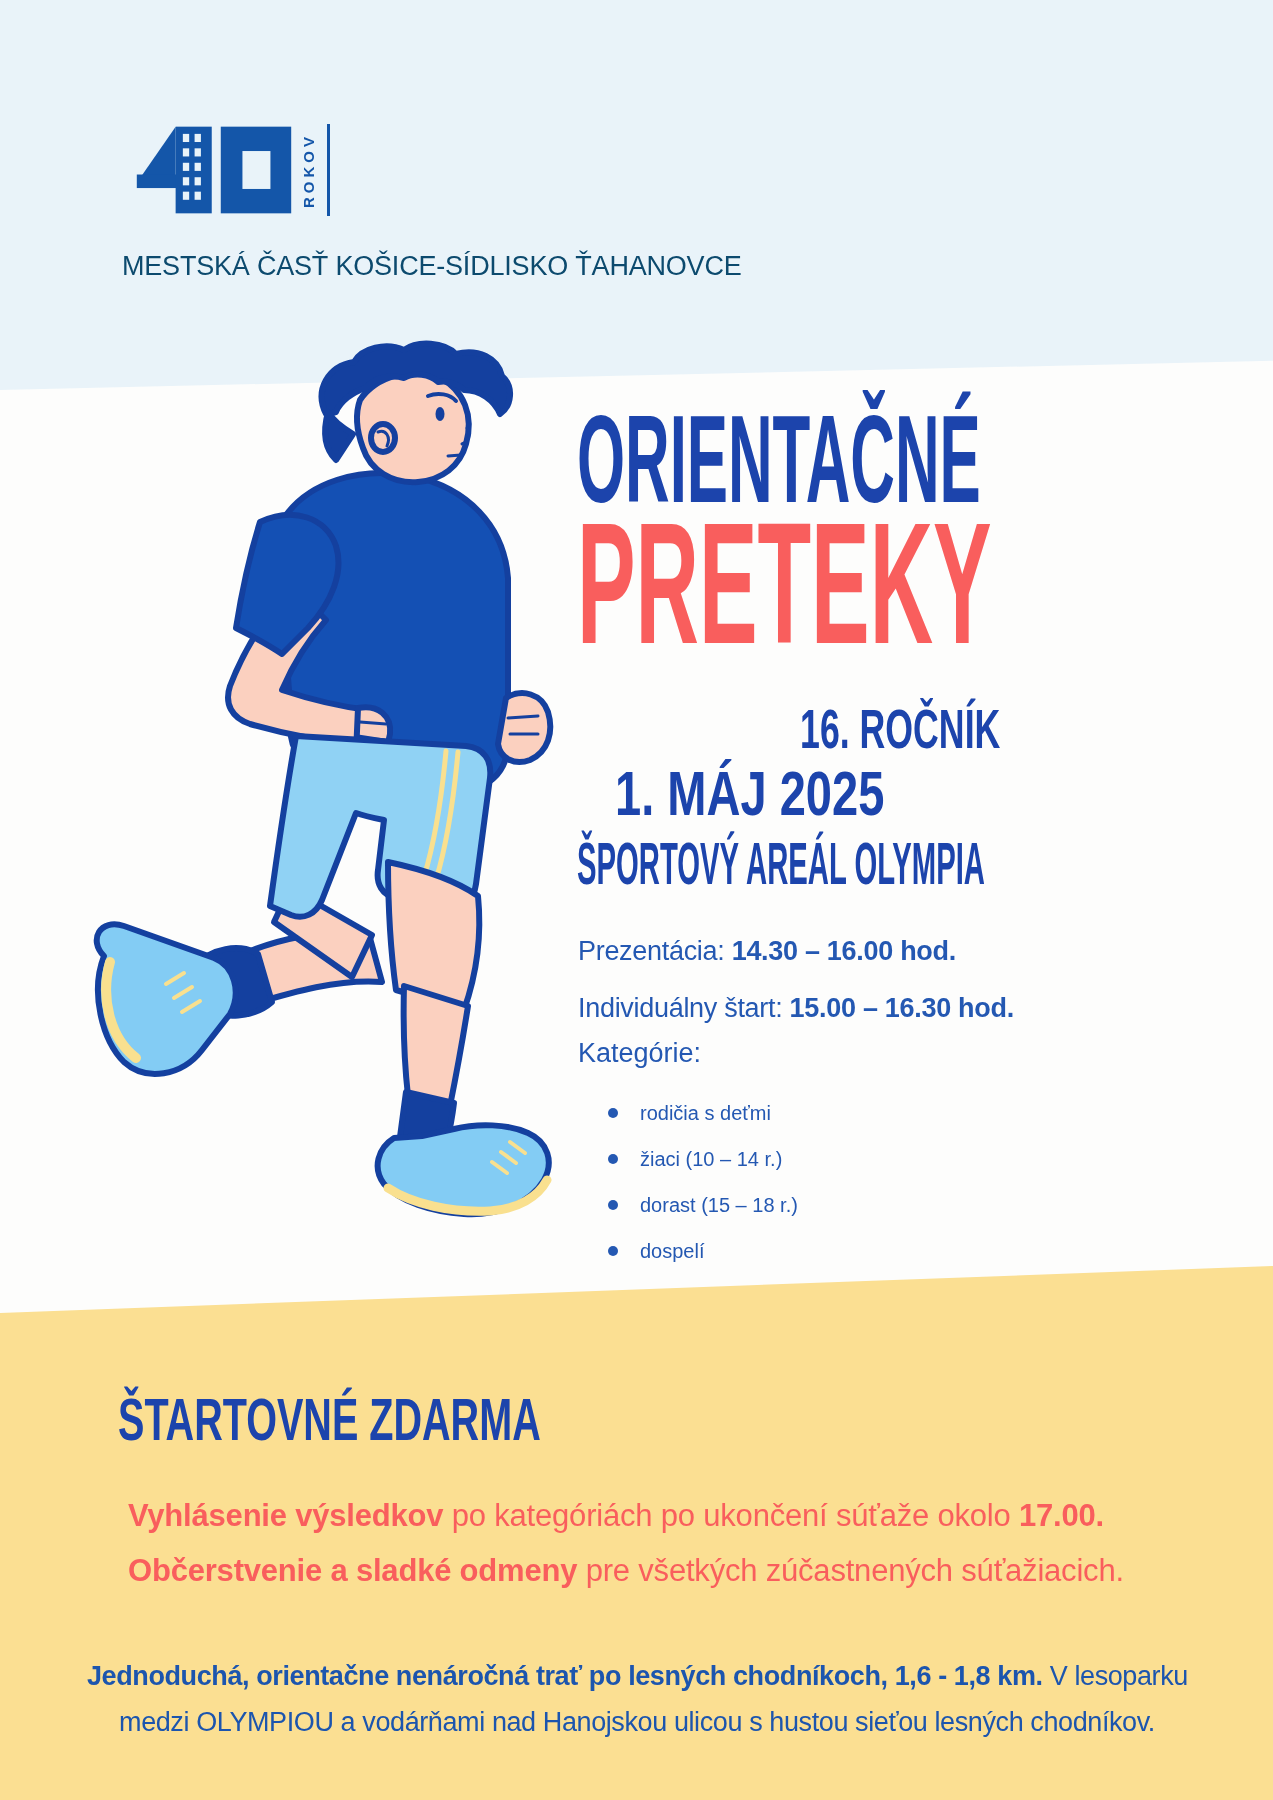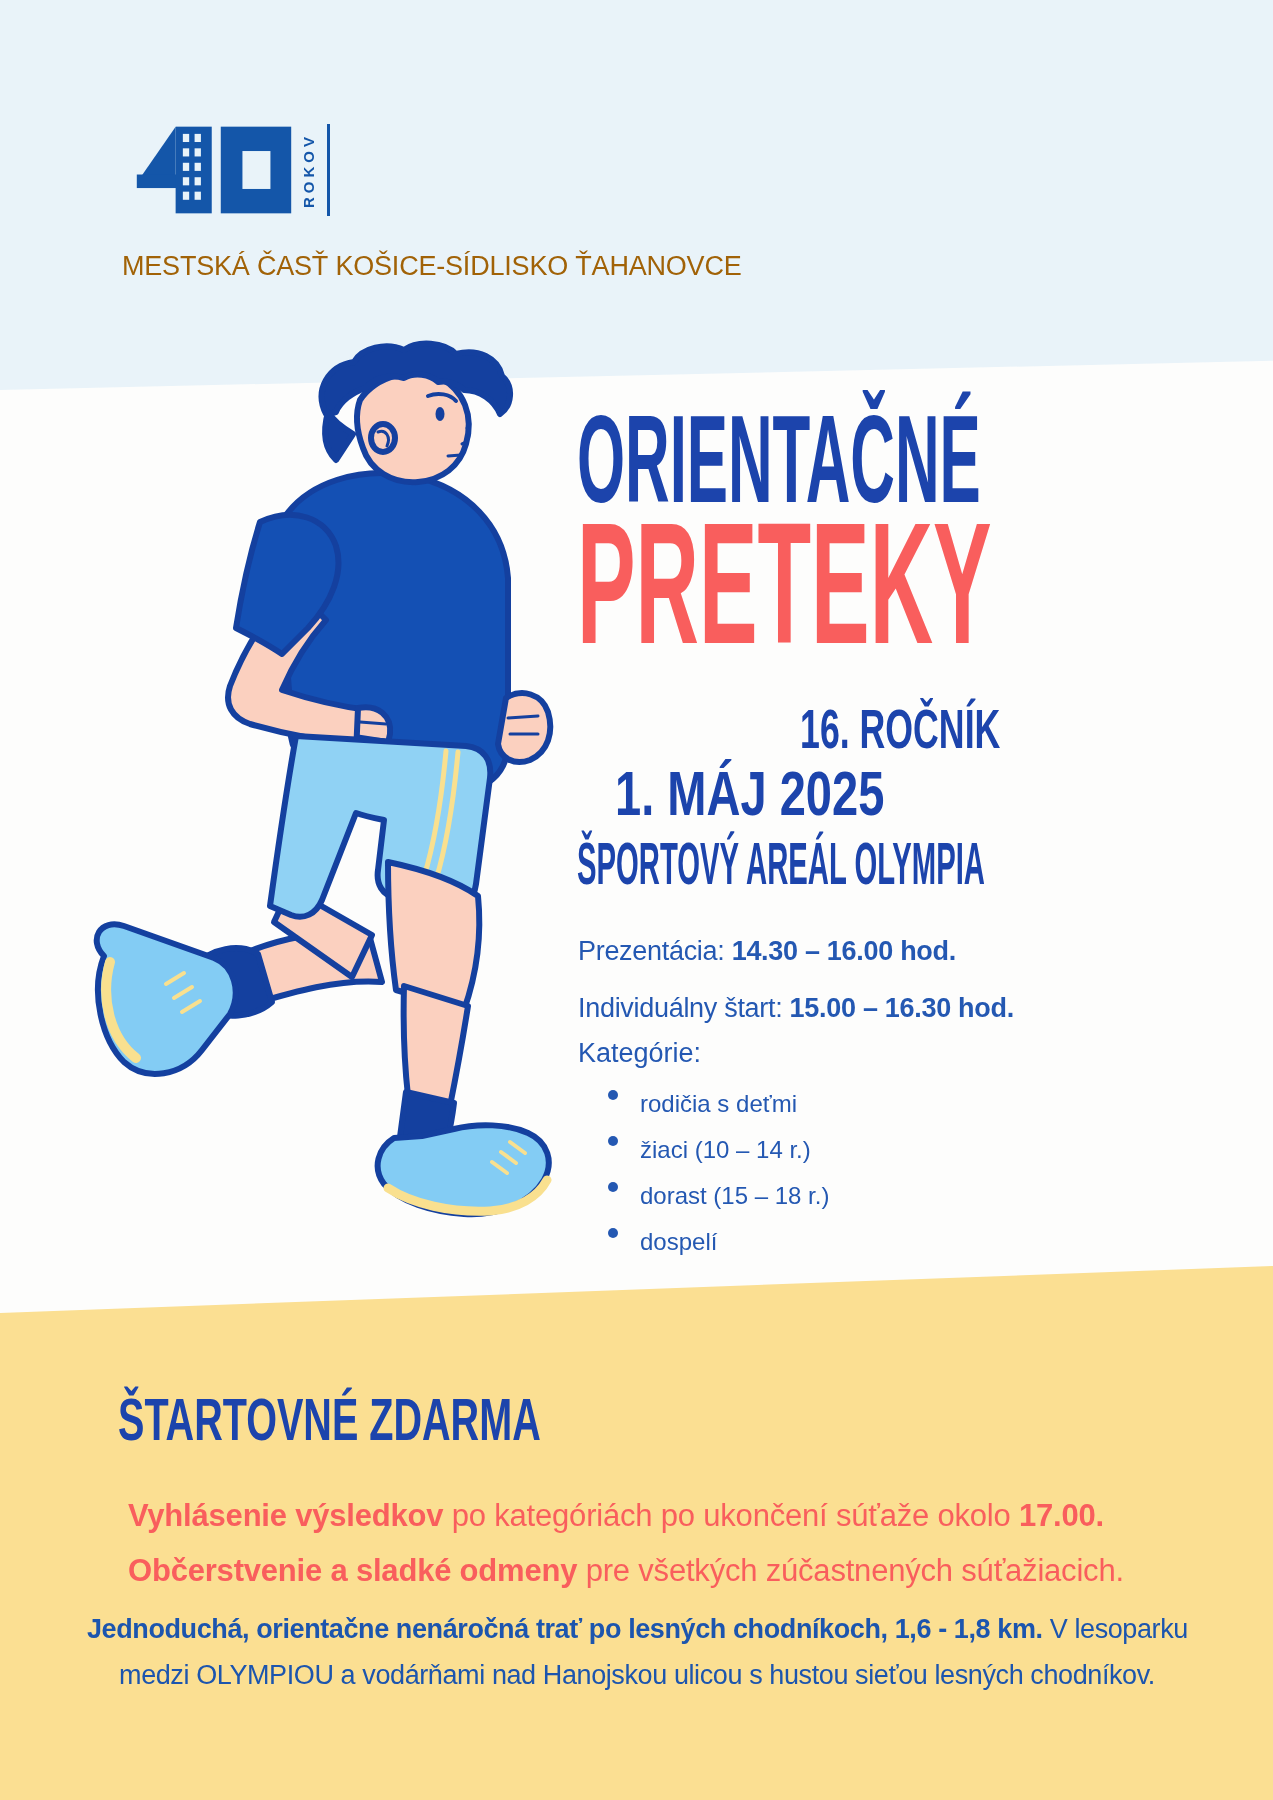--- a/index.html
+++ b/index.html
@@ -32,48 +32,48 @@
     writing-mode:vertical-rl; transform:rotate(180deg);
     font-size:15px; font-weight:bold; letter-spacing:4px;
     color:#1456a9; margin-left:6px; text-align:center; line-height:20px;
   }
   .logo-divider { width:0; border-left:3px solid #1456a9; margin:0 12px 0 8px; }
   .logo-lines { display:flex; flex-direction:column; justify-content:space-between; padding:1px 0; }
   .logo-line { font-size:24px; letter-spacing:3px; color:#1456a9; font-weight:bold; line-height:27px; }
   .logo-line.first { font-weight:400; letter-spacing:5px; }
 
   .intro { left:122px; top:247px; }
-  .intro-line { font-size:27px; line-height:38px; color:#a16207; letter-spacing:-0.2px; }
+  .intro-line { font-size:27px; line-height:38px; color:#0c4a6e; letter-spacing:-0.2px; }
 
   
   .disp {
     display:inline-block; font-weight:bold; white-space:nowrap;
     line-height:0.9; transform-origin:left top; color:#1c44ac;
   }
   .t-orient  { font-size:95px;  transform:scale(0.65,1.30); letter-spacing:0px; }
   .t-preteky { font-size:133px; transform:scale(0.66,1.30); color:#f95e5d; }
   .t-edition { font-size:43px;  transform:scale(0.83,1.30); transform-origin:right top; }
   .t-date    { font-size:49px;  transform:scale(0.96,1.30); }
   .t-venue   { font-size:45px;  transform:scale(0.65,1.30); }
   .t-free    { font-size:46px;  transform:scale(0.86,1.30); }
 
   .edition-wrap { left:577px; top:704px; width:423px; text-align:right; }
 
   
   .detail { left:578px; font-size:27px; letter-spacing:-0.3px; color:#2458b2; white-space:nowrap; }
   .detail b { font-weight:bold; }
   .cats { left:578px; top:1038px; font-size:27px; color:#2458b2; }
   .cat-list { left:600px; top:1090px; }
-  .cat-item { display:flex; height:46px; font-size:24px; color:#2458b2; }
+  .cat-item { display:flex; align-items:center; height:46px; font-size:20px; color:#2458b2; }
   .dot { width:10px; height:10px; border-radius:50%; background:#2458b2; display:inline-block; margin:0 22px 0 8px; flex:none; }
 
   
   .red-line { left:128px; font-size:31px; color:#f95e5d; white-space:nowrap; letter-spacing:-0.2px; }
   .red-line b { font-weight:bold; }
-  .blue-par { left:87px; width:1100px; text-align:center; font-size:27px; color:#1c55ae; letter-spacing:-0.4px; white-space:nowrap; }
+  .blue-par { left:87px; width:1100px; text-align:center; font-size:27px; color:#1c55ae; letter-spacing:-0.4px; white-space:nowrap;margin-top:47px; }
   .blue-par b { font-weight:bold; }
 
   svg { overflow:visible; display:block; }
 </style>
 </head>
 <body>
 
 <div class="abs band-top"></div>
 <div class="abs band-yellow"></div>
 

